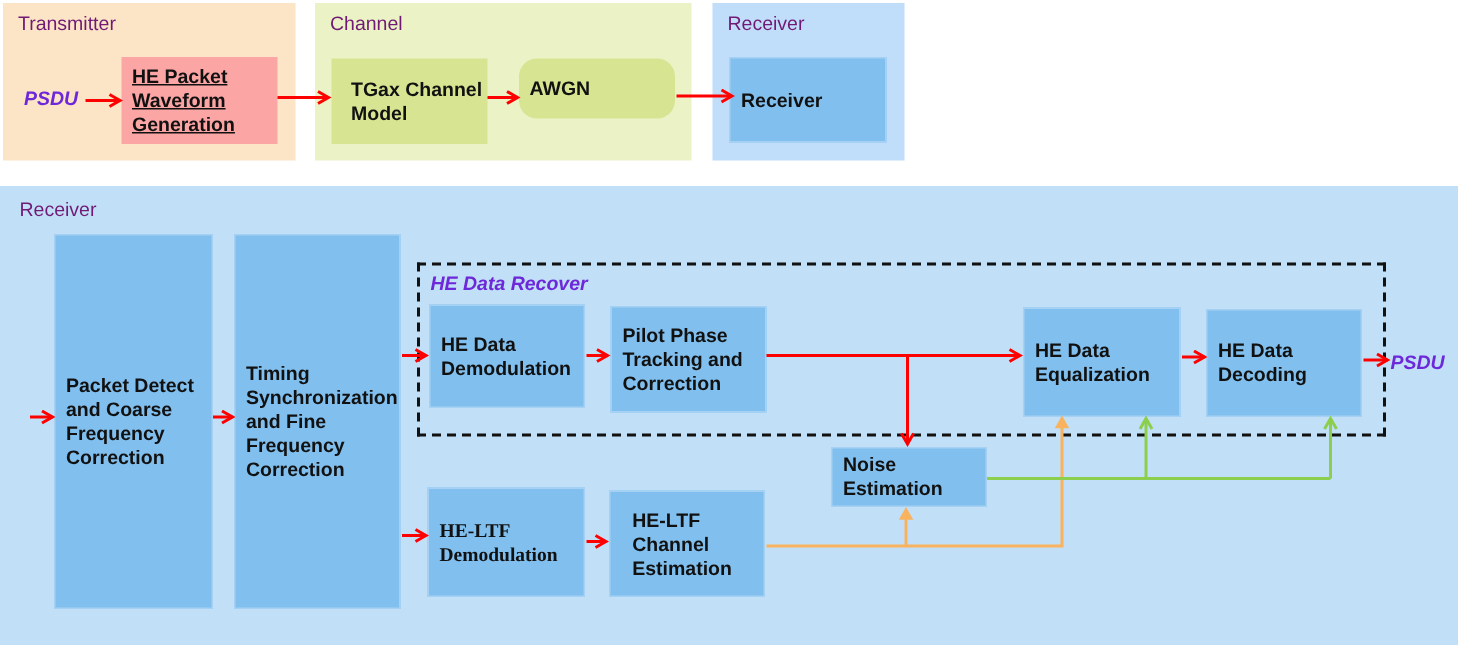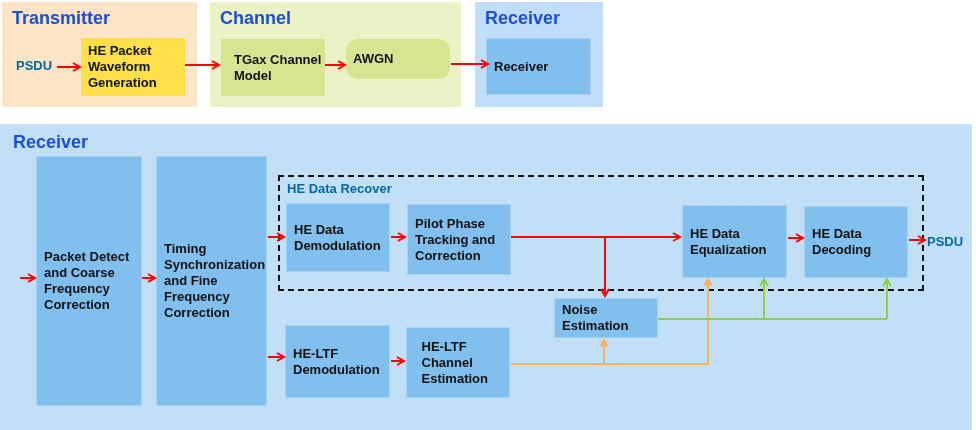--- a/index.html
+++ b/index.html
@@ -1,29 +1,29 @@
 <!DOCTYPE html>
 <html><head>
 <meta charset="utf-8">
 <style>
   html, body { margin: 0; padding: 0; background: #ffffff; }
   body { width: 976px; height: 430px; position: relative; overflow: hidden;
          font-family: "Liberation Sans", sans-serif; }
   .panel { position: absolute; box-sizing: border-box; }
-  .panel-title { position: absolute; left: 10px; top: 6px; font-size: 18px; font-weight: bold; color: #1d4ed8; }
+  .panel-title { position: absolute; left: 10px; top: 6px; font-size: 13px; font-weight: normal; color: #701a75; }
   .tx-panel { left: 2px; top: 2px; width: 195px; height: 105px; background: #fce4c6; }
   .ch-panel { left: 210px; top: 2px; width: 251px; height: 105px; background: #ebf2c6; padding-left: 16px; }
   .rxs-panel { left: 475px; top: 2px; width: 128px; height: 105px; background: #c0defa; }
   .rx-panel { left: 0px; top: 124px; width: 972px; height: 306px; background: #c1e0f7; }
   .block { position: absolute; box-sizing: border-box; display: flex; align-items: center;
            padding-left: 7px; font-size: 13px; font-weight: bold; color: #111; line-height: 16px; }
-  .b-orange { background: #fde047; }
+  .b-orange { background: #fca5a5; text-decoration: underline; }
   .b-green { background: #d7e592; }
   .b-blue { background: #80bfee; border: 1px solid #a6d1f3; }
-  .label { position: absolute; font-size: 13px; font-weight: bold; color: #0369a1; }
+  .label { position: absolute; font-size: 13px; font-weight: bold; color: #6d28d9; font-style: italic; }
   .dashed { position: absolute; left: 278px; top: 175px; width: 646px; height: 116px;
             border: 2px dashed #111; box-sizing: border-box; }
   svg.wires { position: absolute; left: 0; top: 0; }
 </style>
 </head>
 <body>
 
 <div class="panel tx-panel">
   <div class="panel-title">Transmitter</div>
 </div>
@@ -72,21 +72,21 @@
 <div class="block b-blue" style="left:682px; top:205px; width:105px; height:73px;">
   <span style="width:92px;">HE Data Equalization</span>
 </div>
 <div class="block b-blue" style="left:804px; top:206px; width:104px; height:72px;">
   <span style="width:80px;">HE Data Decoding</span>
 </div>
 <div class="block b-blue" style="left:554px; top:298px; width:104px; height:40px;">
   <span style="width:80px;">Noise Estimation</span>
 </div>
 <div class="block b-blue" style="left:285px; top:325px; width:105px; height:73px;">
-  <span style="width:92px;">HE-LTF Demodulation</span>
+  <span style="width:92px;font-family:Liberation Serif, serif;">HE-LTF Demodulation</span>
 </div>
 <div class="block b-blue" style="left:406px; top:327px; width:104px; height:71px;justify-content:center;">
   <span style="width:80px;">HE-LTF Channel Estimation</span>
 </div>
 
 <div class="label" style="left:927px; top:234px;">PSDU</div>
 
 <svg class="wires" width="976" height="430">
   <defs>
     <marker id="ah-red" markerWidth="10" markerHeight="10" refX="8" refY="5" orient="auto" markerUnits="userSpaceOnUse">

